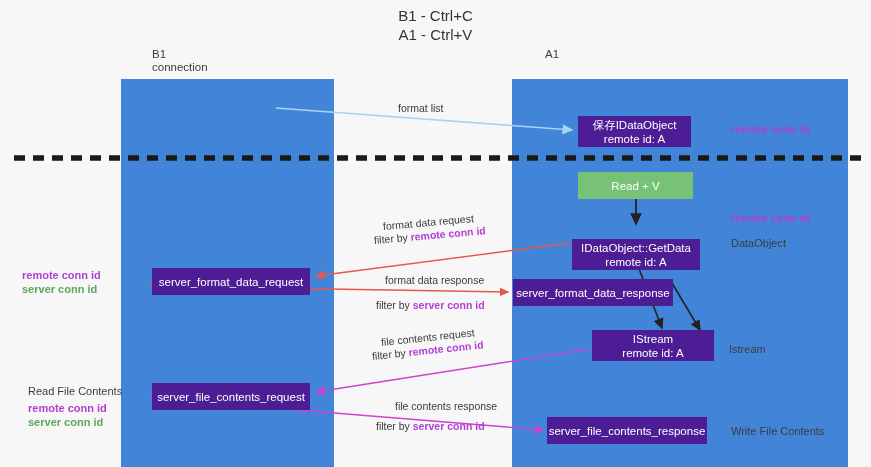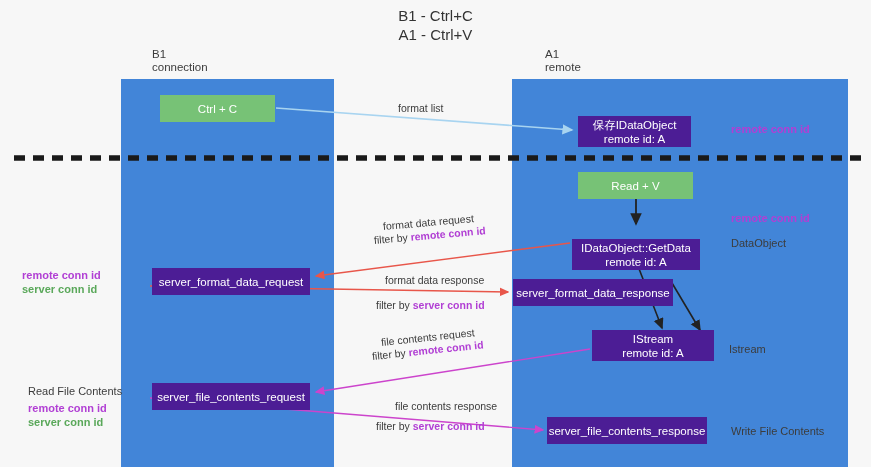--- a/index.html
+++ b/index.html
@@ -106,21 +106,20 @@
     <div>B1 - Ctrl+C</div>
     <div>A1 - Ctrl+V</div>
   </div>
 
   <div class="lane-header" id="hdr-b1">
     <div>B1</div>
     <div>connection</div>
   </div>
   <div class="lane-header" id="hdr-a1">
     <div>A1</div>
-    <div>remote</div>
   </div>
 
   <div class="lane" id="lane-b1"></div>
   <div class="lane" id="lane-a1"></div>
 
   <svg class="overlay" viewBox="0 0 871 467">
     <defs>
       <marker id="ah-blue" markerWidth="7" markerHeight="7" refX="6" refY="3.2" orient="auto">
         <path d="M0,0 L7,3.2 L0,6.4 z" fill="#a8d4f0"></path>
       </marker>
@@ -147,23 +146,20 @@
 
     <line x1="636" y1="261" x2="662" y2="328" stroke="#222222" stroke-width="1.6" marker-end="url(#ah-blk)"></line>
 
     <line x1="590" y1="349" x2="316" y2="392" stroke="#cc44cc" stroke-width="1.4" marker-end="url(#ah-mag)"></line>
 
     <line x1="150" y1="398" x2="543" y2="430" stroke="#cc44cc" stroke-width="1.4" marker-end="url(#ah-mag)"></line>
 
     <line x1="14" y1="158" x2="862" y2="158" stroke="#1a1a1a" stroke-width="5.5" stroke-dasharray="11 8" stroke-linecap="butt"></line>
   </svg>
 
-  <div class="box green" id="box-ctrlc">
-    <span>Ctrl + C</span>
-  </div>
 
   <div class="box orange" id="box-save-ido">
     <span>保存IDataObject</span>
     <span>remote id: A</span>
   </div>
 
   <div class="box green" id="box-ctrlv">
     <span>Read + V</span>
   </div>
 

